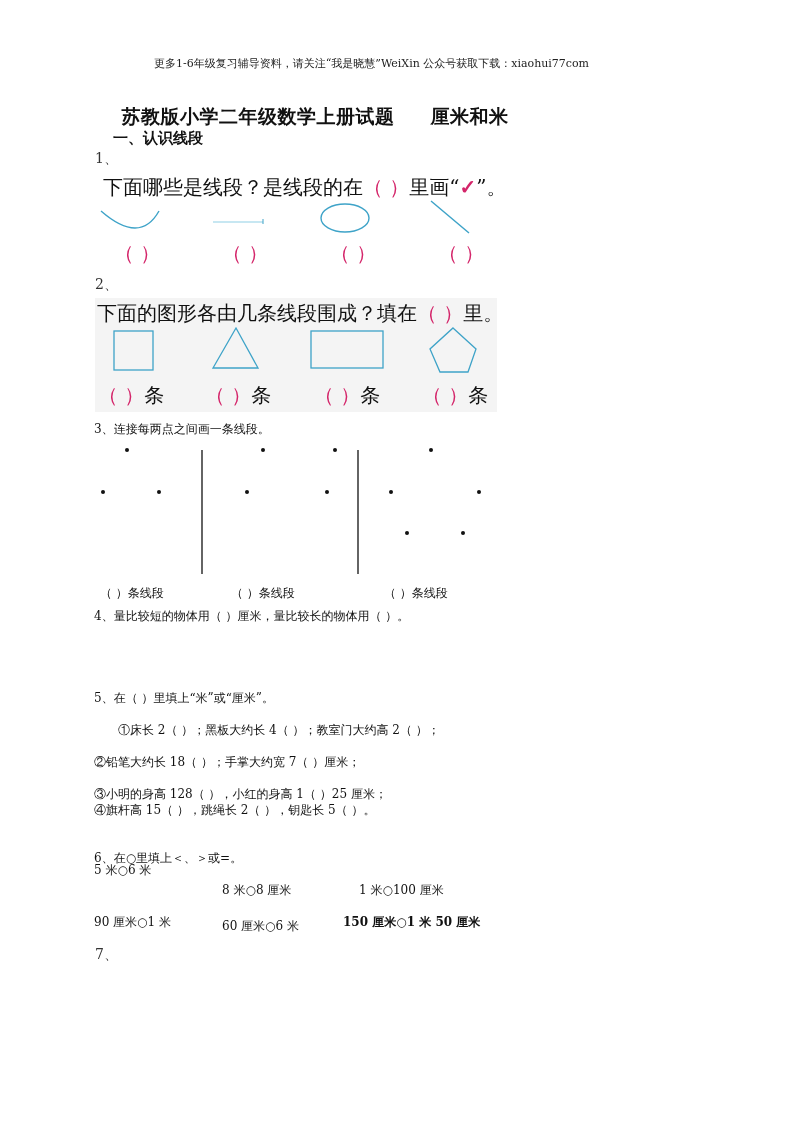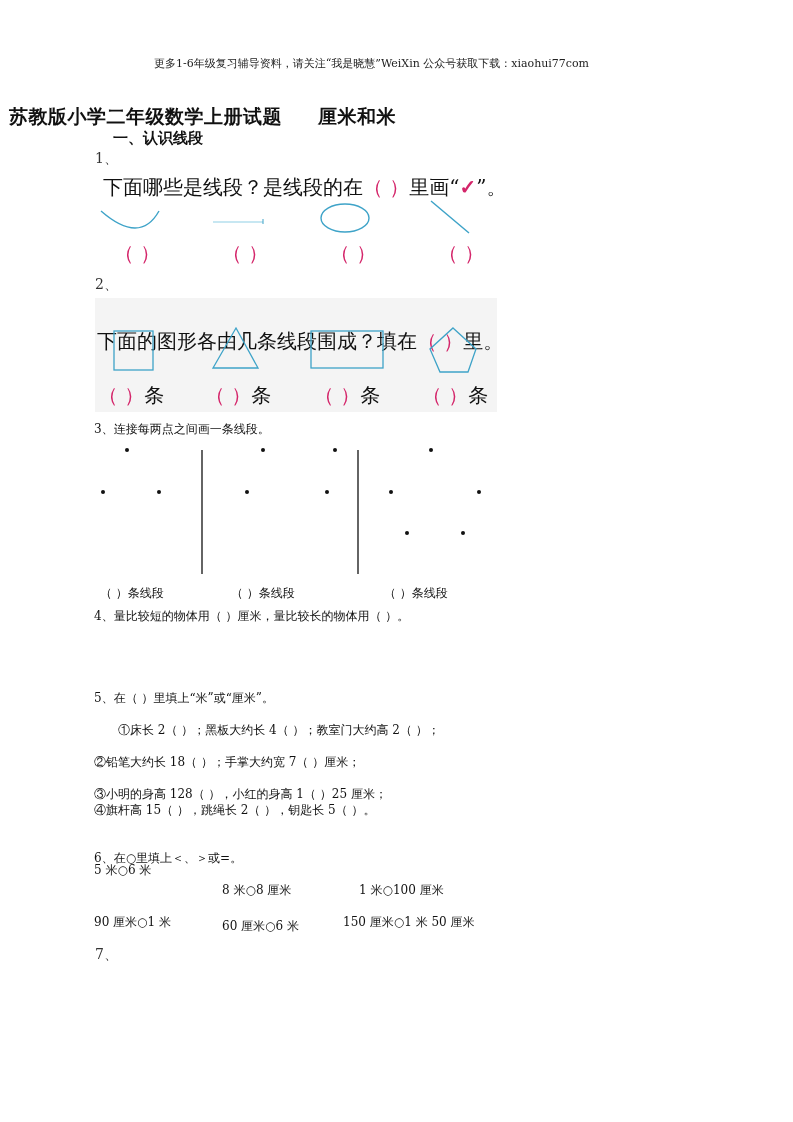--- a/index.html
+++ b/index.html
@@ -2,22 +2,22 @@
 <html><head>
 <meta charset="utf-8">
 <style>
   html, body { margin:0; padding:0; }
   body {
     width:793px; height:1122px; background:#ffffff; position:relative; overflow:hidden;
     font-family: "DejaVu Serif", "Liberation Serif", serif; color:#111;
   }
   .abs { position:absolute; white-space:nowrap; }
   .header-note { left:0; width:743px; top:56px; text-align:center; font-size:11px; color:#222; }
-  .title { left:0; width:630px; top:104px; font-size:19px; font-weight:bold;
-           font-family:"DejaVu Sans","Liberation Sans",sans-serif; letter-spacing:0.5px; padding-left:9px; }
+  .title { left:0; width:630px; top:104px; text-align:center; font-size:19px; font-weight:bold;
+           font-family:"DejaVu Sans","Liberation Sans",sans-serif; letter-spacing:0.5px; padding-left:0; }
   .title .gap { display:inline-block; width:36px; }
   .section { left:94px; top:129px; font-size:15px; font-weight:bold; font-family:"DejaVu Sans","Liberation Sans",sans-serif;margin-left:19px; }
   .qnum { left:95px; font-size:14px; color:#333; }
   .line { left:94px; font-size:12px; }
   .hand { font-family:"DejaVu Serif", serif; font-size:20px; color:#111; }
   .mag { color:#d4256a; }
   .panel2 { left:95px; top:298px; width:402px; height:114px; background:#f4f4f4; }
   svg { position:absolute; left:0; top:0; }
 </style>
 </head>
@@ -42,21 +42,21 @@
   <ellipse cx="345" cy="218" rx="24" ry="14" stroke="#3ea3c8" stroke-width="1.4" fill="none"></ellipse>
   <line x1="431" y1="201" x2="469" y2="233" stroke="#3ea3c8" stroke-width="1.4"></line>
 </svg>
 <div class="abs hand mag" style="left:114px; top:240px;">（  ）</div>
 <div class="abs hand mag" style="left:222px; top:240px;">（  ）</div>
 <div class="abs hand mag" style="left:330px; top:240px;">（  ）</div>
 <div class="abs hand mag" style="left:438px; top:240px;">（  ）</div>
 
 <div class="abs qnum" style="top:276px;">2、</div>
 <div class="abs panel2"></div>
-<div class="abs hand" style="left:97px; top:300px;margin-top:28px;">
+<div class="abs hand" style="left:97px; top:300px;">
   <span>下面的图形各由几条线段围成？填在</span><span class="mag">（     ）</span><span>里。</span>
 </div>
 <svg width="793" height="1122" style="pointer-events:none;">
   <rect x="114" y="331" width="39" height="39" stroke="#3ea3c8" stroke-width="1.3" fill="none"></rect>
   <polygon points="236,328 213,368 258,368" stroke="#3ea3c8" stroke-width="1.3" fill="none"></polygon>
   <rect x="311" y="331" width="72" height="37" stroke="#3ea3c8" stroke-width="1.3" fill="none"></rect>
   <polygon points="453,328 476,349 468,372 440,372 430,349" stroke="#3ea3c8" stroke-width="1.3" fill="none"></polygon>
 </svg>
 <div class="abs hand" style="left:98px; top:382px;"><span class="mag">（    ）</span><span>条</span></div>
 <div class="abs hand" style="left:205px; top:382px;"><span class="mag">（    ）</span><span>条</span></div>
@@ -97,15 +97,15 @@
 <div class="abs line" style="top:754px;">②铅笔大约长 18（     ）；手掌大约宽 7（     ）厘米；</div>
 <div class="abs line" style="top:786px;">③小明的身高 128（      ），小红的身高 1（    ）25 厘米；</div>
 <div class="abs line" style="top:802px;">④旗杆高 15（    ），跳绳长 2（    ），钥匙长 5（      ）。</div>
 
 <div class="abs line" style="top:850px;">6、在○里填上＜、＞或=。</div>
 <div class="abs line" style="left:94px; top:862px;">5 米○6 米</div>
 <div class="abs line" style="left:222px; top:882px;">8 米○8 厘米</div>
 <div class="abs line" style="left:359px; top:882px;">1 米○100 厘米</div>
 <div class="abs line" style="left:94px; top:914px;">90 厘米○1 米</div>
 <div class="abs line" style="left:222px; top:918px;">60 厘米○6 米</div>
-<div class="abs line" style="left:343px; top:914px;">150 厘米○1 米 50 厘米</div>
+<div class="abs line" style="left:343px; top:914px;font-weight:bold;">150 厘米○1 米 50 厘米</div>
 
 <div class="abs qnum" style="top:946px;">7、</div>
 
 </body></html>

